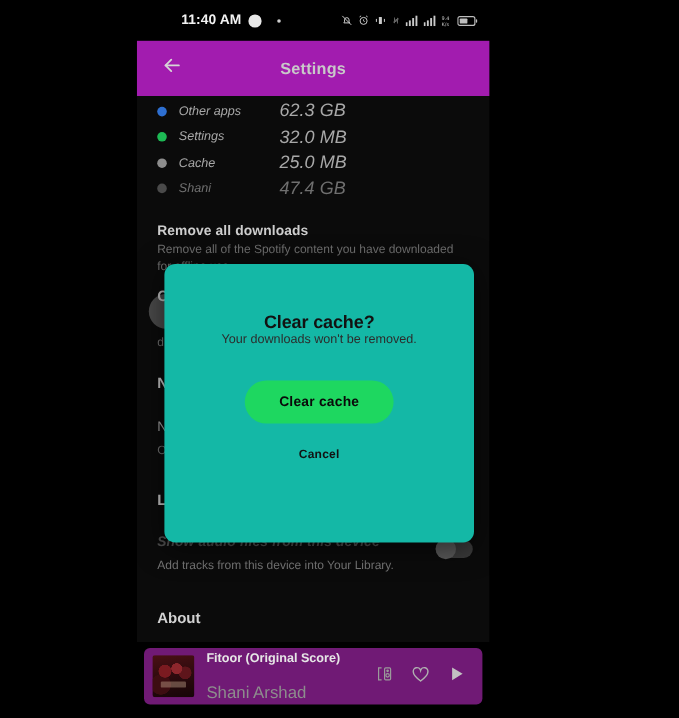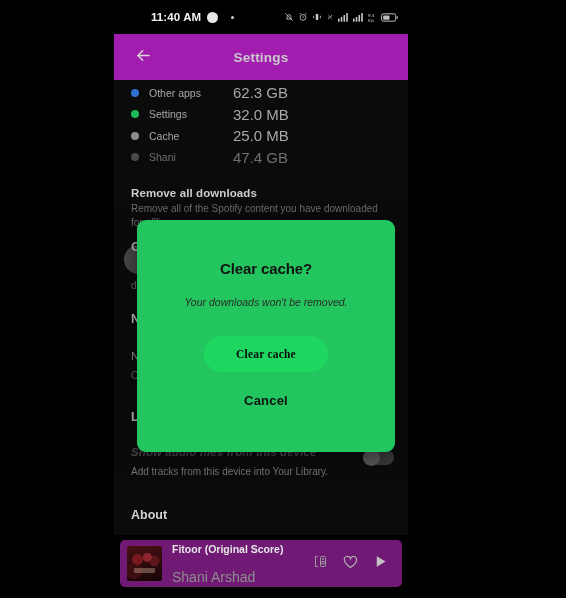--- a/index.html
+++ b/index.html
@@ -110,20 +110,21 @@
     height: 455px;
     background: #0b0b0b;
     color: #ffffff;
   }
 
   .legend-row {
     display: flex;
     align-items: center;
     height: 21.5px;
     padding-left: 17px;
+    font-style: italic;
   }
   .legend-swatch {
     width: 8px; height: 8px;
     border-radius: 50%;
     flex: 0 0 auto;
   }
   .legend-label {
     margin-left: 10px;
     font-size: 10.5px;
     color: #a8a8a8;
@@ -257,64 +258,62 @@
     cursor: pointer;
   }
 
   
   #dialog {
     position: absolute;
     left: 137px;
     top: 220px;
     width: 258px;
     height: 232px;
-    background: #22c55e;
+    background: #14b8a6;
     border-radius: 9px;
     box-shadow: 0 4px 24px rgba(0,0,0,.55);
     z-index: 40;
     display: flex;
     flex-direction: column;
     align-items: center;
   }
   #dialog-title {
     margin-top: 40px;
     font-size: 15px;
     font-weight: bold;
     color: #121212;
     letter-spacing: -.1px;
   }
   #dialog-message {
-    margin-top: 19px;
     font-size: 10.5px;
     color: #2c2c2c;
     text-align: center;
     padding: 0 18px;
-    font-style: italic;
   }
   #dialog-confirm {
     margin-top: 28px;
     width: 124px;
     height: 36px;
     border: none;
     border-radius: 20px;
     background: #1ed760;
     color: #0a0a0a;
-    font-family: Liberation Serif, serif;
+    font-family: Liberation Sans, sans-serif;
     font-size: 11.5px;
     font-weight: bold;
     letter-spacing: .2px;
     cursor: pointer;
   }
   #dialog-cancel {
     margin-top: 17px;
     background: none;
     border: none;
     color: #121212;
     font-family: "Liberation Sans", sans-serif;
-    font-size: 13px;
+    font-size: 10px;
     font-weight: bold;
     letter-spacing: .2px;
     cursor: pointer;
     padding: 4px 10px;
   }
 </style>
 </head>
 <body>
 
 <div id="screenshot">

